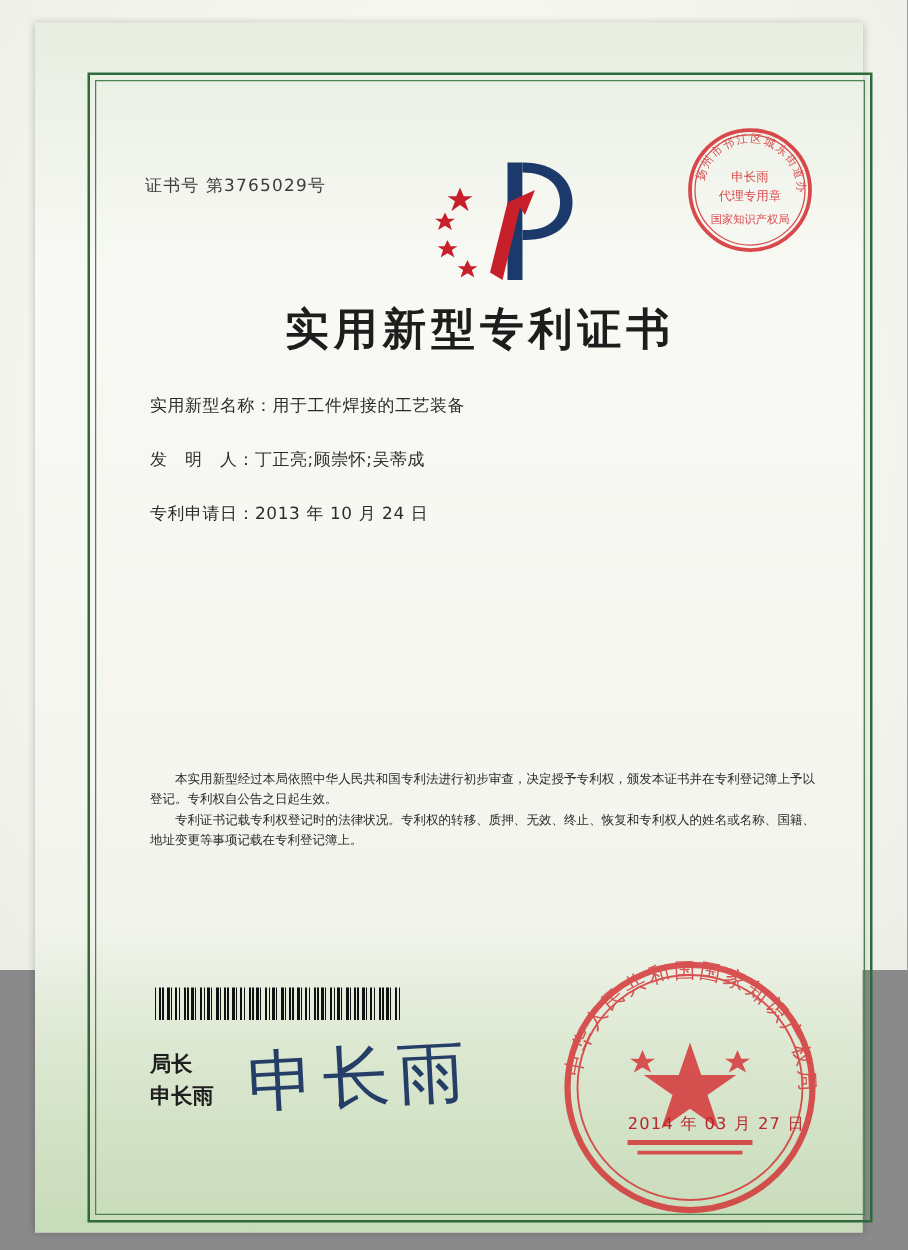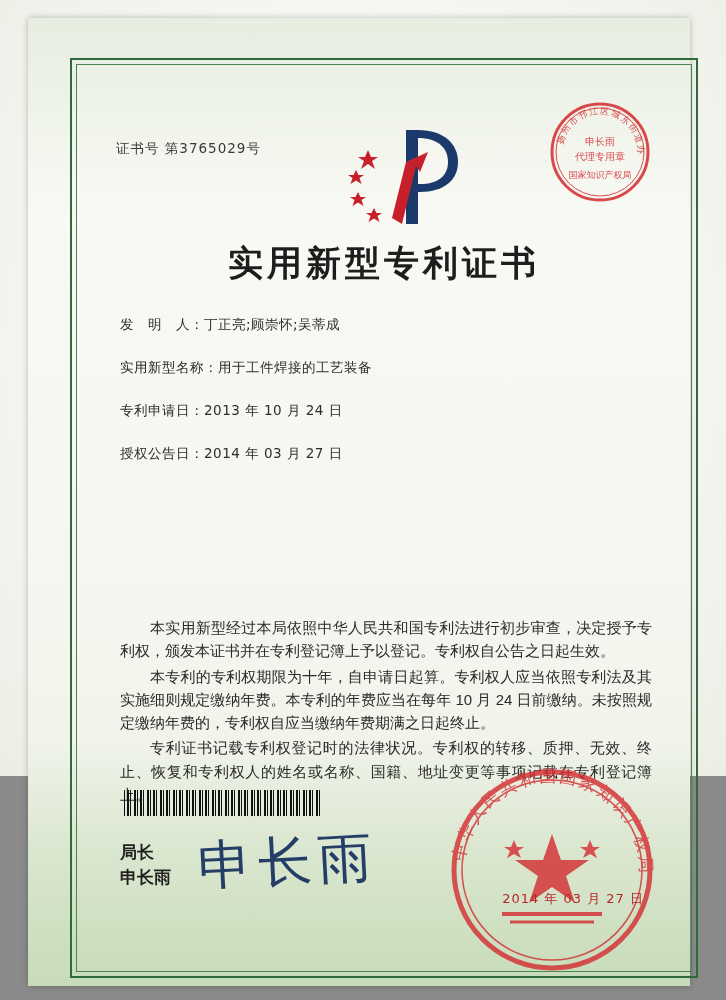--- a/index.html
+++ b/index.html
@@ -123,25 +123,25 @@
     white-space: nowrap;
   }
   .field .lbl { display: inline; }
   .field .val { display: inline; }
 
   .paras {
     position: absolute;
     left: 44px;
     top: 552px;
     width: 532px;
-    font-size: 15px;
+    font-size: 10px;
     line-height: 1.55;
     color: #2a2a2a;
     text-align: justify;
-    font-family: Liberation Sans, sans-serif;
+    font-family: Liberation Serif, serif;
   }
   .paras p {
     margin: 0 0 2px 0;
     text-indent: 2em;
   }
 
   
   .barcode {
     position: absolute;
     left: 48px;
@@ -254,36 +254,32 @@
             <text x="52" y="60" text-anchor="middle" font-size="10" fill="#d42b2f" font-family="DejaVu Sans, sans-serif">代理专用章</text>
             <text x="52" y="78" text-anchor="middle" font-size="9" fill="#d42b2f" font-family="DejaVu Sans, sans-serif">国家知识产权局</text>
           </g>
         </svg>
       </div>
 
       <div class="title">实用新型专利证书</div>
 
       <div class="fields">
         <div class="field">
-          <span class="lbl">发　明　人：</span><span class="val">丁正亮;顾崇怀;吴蒂成</span>
+          <span class="lbl">实用新型名称：</span><span class="val">用于工件焊接的工艺装备</span>
         </div>
         <div class="field">
-          <span class="lbl">实用新型名称：</span><span class="val">用于工件焊接的工艺装备</span>
+          <span class="lbl">发　明　人：</span><span class="val">丁正亮;顾崇怀;吴蒂成</span>
         </div>
         <div class="field">
           <span class="lbl">专利申请日：</span><span class="val">2013 年 10 月 24 日</span>
         </div>
-        <div class="field">
-          <span class="lbl">授权公告日：</span><span class="val">2014 年 03 月 27 日</span>
-        </div>
       </div>
 
       <div class="paras">
         <p>本实用新型经过本局依照中华人民共和国专利法进行初步审查，决定授予专利权，颁发本证书并在专利登记簿上予以登记。专利权自公告之日起生效。</p>
-        <p>本专利的专利权期限为十年，自申请日起算。专利权人应当依照专利法及其实施细则规定缴纳年费。本专利的年费应当在每年 10 月 24 日前缴纳。未按照规定缴纳年费的，专利权自应当缴纳年费期满之日起终止。</p>
         <p>专利证书记载专利权登记时的法律状况。专利权的转移、质押、无效、终止、恢复和专利权人的姓名或名称、国籍、地址变更等事项记载在专利登记簿上。</p>
       </div>
 
       <div class="barcode"></div>
 
       <div class="sig-label">
         <span>局长</span><br>
         <span>申长雨</span>
       </div>
       <div class="sig-hand">申长雨</div>

